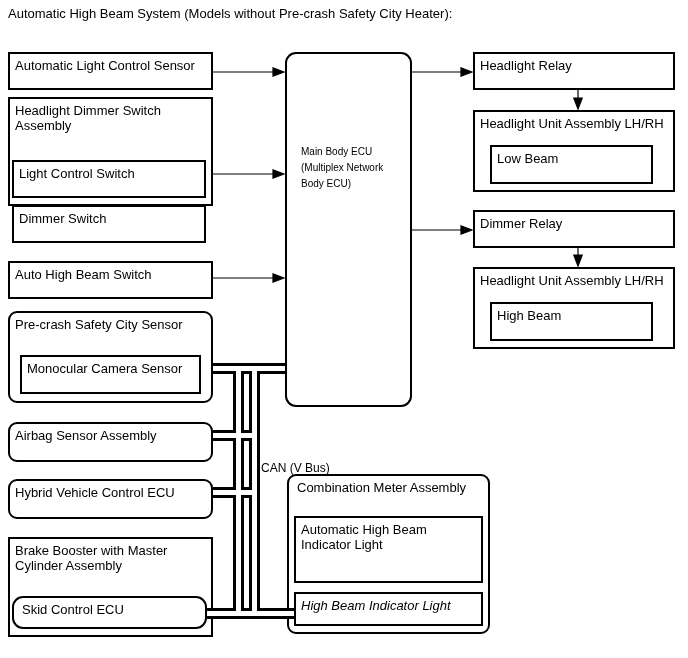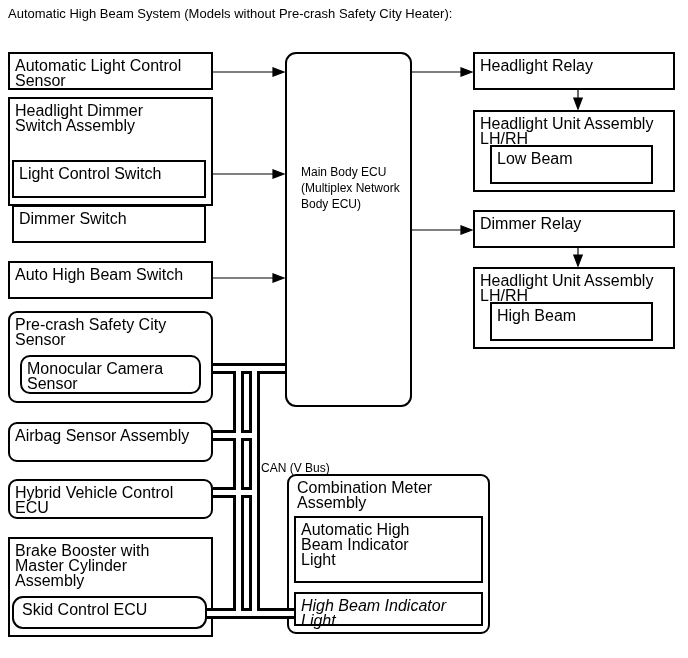--- a/index.html
+++ b/index.html
@@ -1,24 +1,24 @@
 <!DOCTYPE html>
 <html><head>
 <meta charset="utf-8">
 <style>
   html,body{margin:0;padding:0;background:#fff;}
   body{font-family:"Liberation Sans",sans-serif;color:#000;}
   #canvas{position:relative;width:688px;height:658px;background:#fff;overflow:hidden;}
   .box{position:absolute;background:#fff;border:2px solid #000;box-sizing:border-box;}
   .rounded{border-radius:9px;}
   .r10{border-radius:11px;}
-  .lbl{display:block;padding:4px 5px;font-size:16px;line-height:15px;white-space:normal;}
+  .lbl{display:block;padding:4px 5px;font-size:13px;line-height:15px;white-space:normal;}
   .title{position:absolute;left:8px;top:6px;font-size:13px;line-height:16px;}
   .can-label{position:absolute;left:261px;top:417px;font-size:12px;line-height:15px;margin-top:44px;}
-  .ecu-lbl{position:absolute;left:14px;top:110px;width:100px;font-size:12px;line-height:16px;}
+  .ecu-lbl{position:absolute;left:14px;top:90px;width:100px;font-size:10px;line-height:16px;}
   svg.connectors{position:absolute;left:0;top:0;pointer-events:none;}
 </style>
 </head>
 <body>
 
 <div id="canvas">
 
   <div class="title">Automatic High Beam System (Models without Pre-crash Safety City Heater):</div>
 
   <div class="box" style="left:8px;top:52px;width:205px;height:38px;">
@@ -35,21 +35,21 @@
     <span class="lbl">Auto High Beam Switch</span>
   </div>
 
   <div class="box" style="left:12px;top:205px;width:194px;height:38px;">
     <span class="lbl">Dimmer Switch</span>
   </div>
 
   <div class="box rounded" style="left:8px;top:311px;width:205px;height:92px;">
     <span class="lbl">Pre-crash Safety City Sensor</span>
   </div>
-  <div class="box" style="left:20px;top:355px;width:181px;height:39px;border-radius:10px;">
+  <div class="box" style="left:20px;top:355px;width:181px;height:39px;">
     <span class="lbl">Monocular Camera Sensor</span>
   </div>
 
   <div class="box rounded" style="left:8px;top:422px;width:205px;height:40px;">
     <span class="lbl">Airbag Sensor Assembly</span>
   </div>
 
   <div class="box rounded" style="left:8px;top:479px;width:205px;height:40px;">
     <span class="lbl">Hybrid Vehicle Control ECU</span>
   </div>

